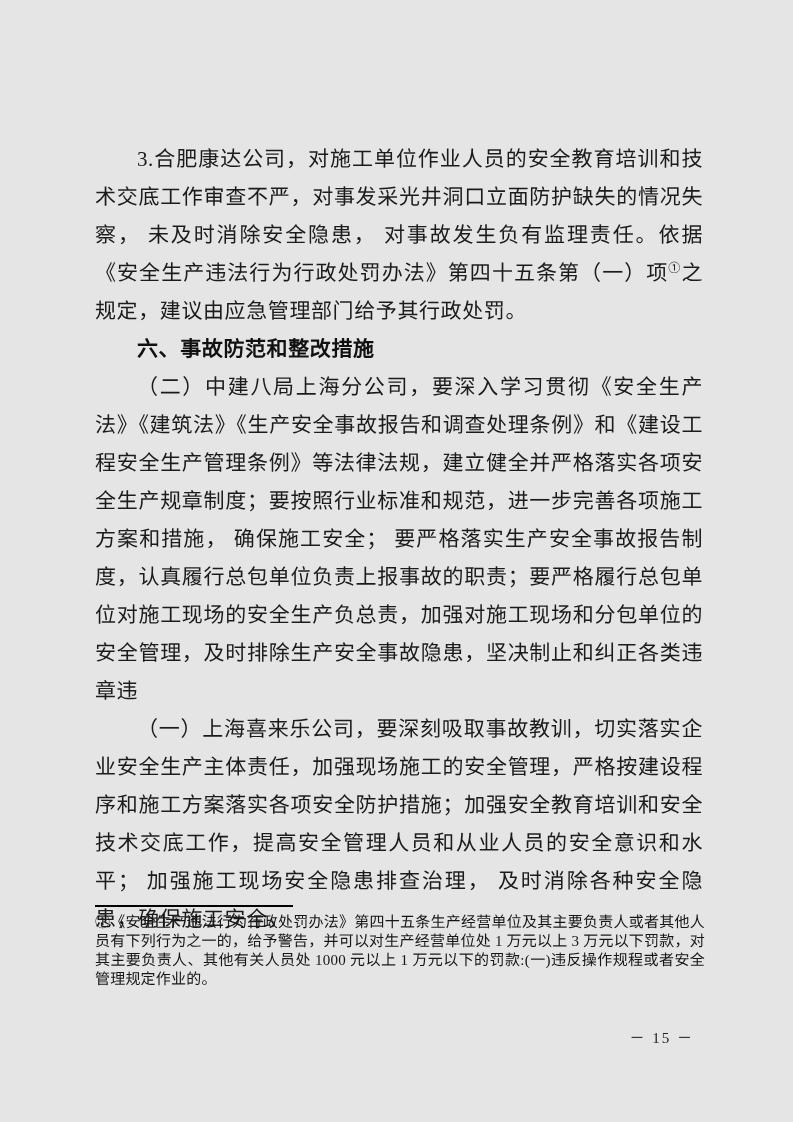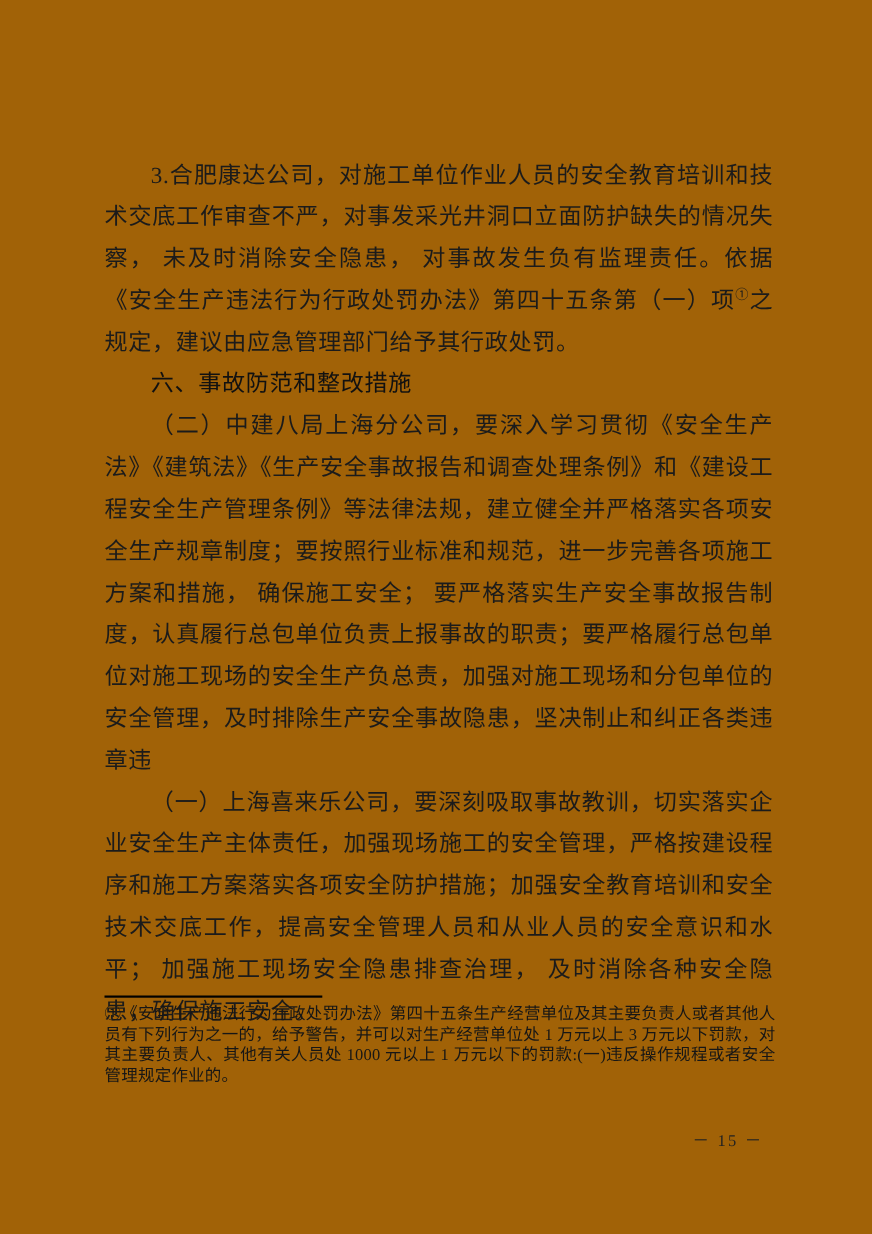--- a/index.html
+++ b/index.html
@@ -1,21 +1,21 @@
 <!DOCTYPE html>
 <html lang="zh-CN"><head>
 <meta charset="utf-8">
 <style>
   * { margin: 0; padding: 0; box-sizing: border-box; }
   html, body { background: #ffffff; }
   .page {
     position: relative;
     width: 793px;
     height: 1122px;
-    background: #a16207;
+    background: #e5e5e5;
     margin: 0 auto;
     overflow: hidden;
     font-family: "Liberation Serif", "DejaVu Serif", serif;
     color: #1b1b1b;
   }
   .body-text {
     position: absolute;
     left: 95px;
     top: 140px;
     width: 608px;
@@ -25,21 +25,21 @@
     letter-spacing: 0.6px;
   }
   .para {
     text-indent: 2em;
     margin: 0;
   }
   .section-heading {
     text-indent: 2em;
     margin: 0;
     font-family: "Liberation Sans", "DejaVu Sans", sans-serif;
-    font-weight: 400;
+    font-weight: 700;
     font-size: 21px;
     line-height: 38px;
     color: #111;
   }
   sup.fn-ref {
     font-size: 12px;
     line-height: 0;
     vertical-align: super;
   }
   .footnote-block {

